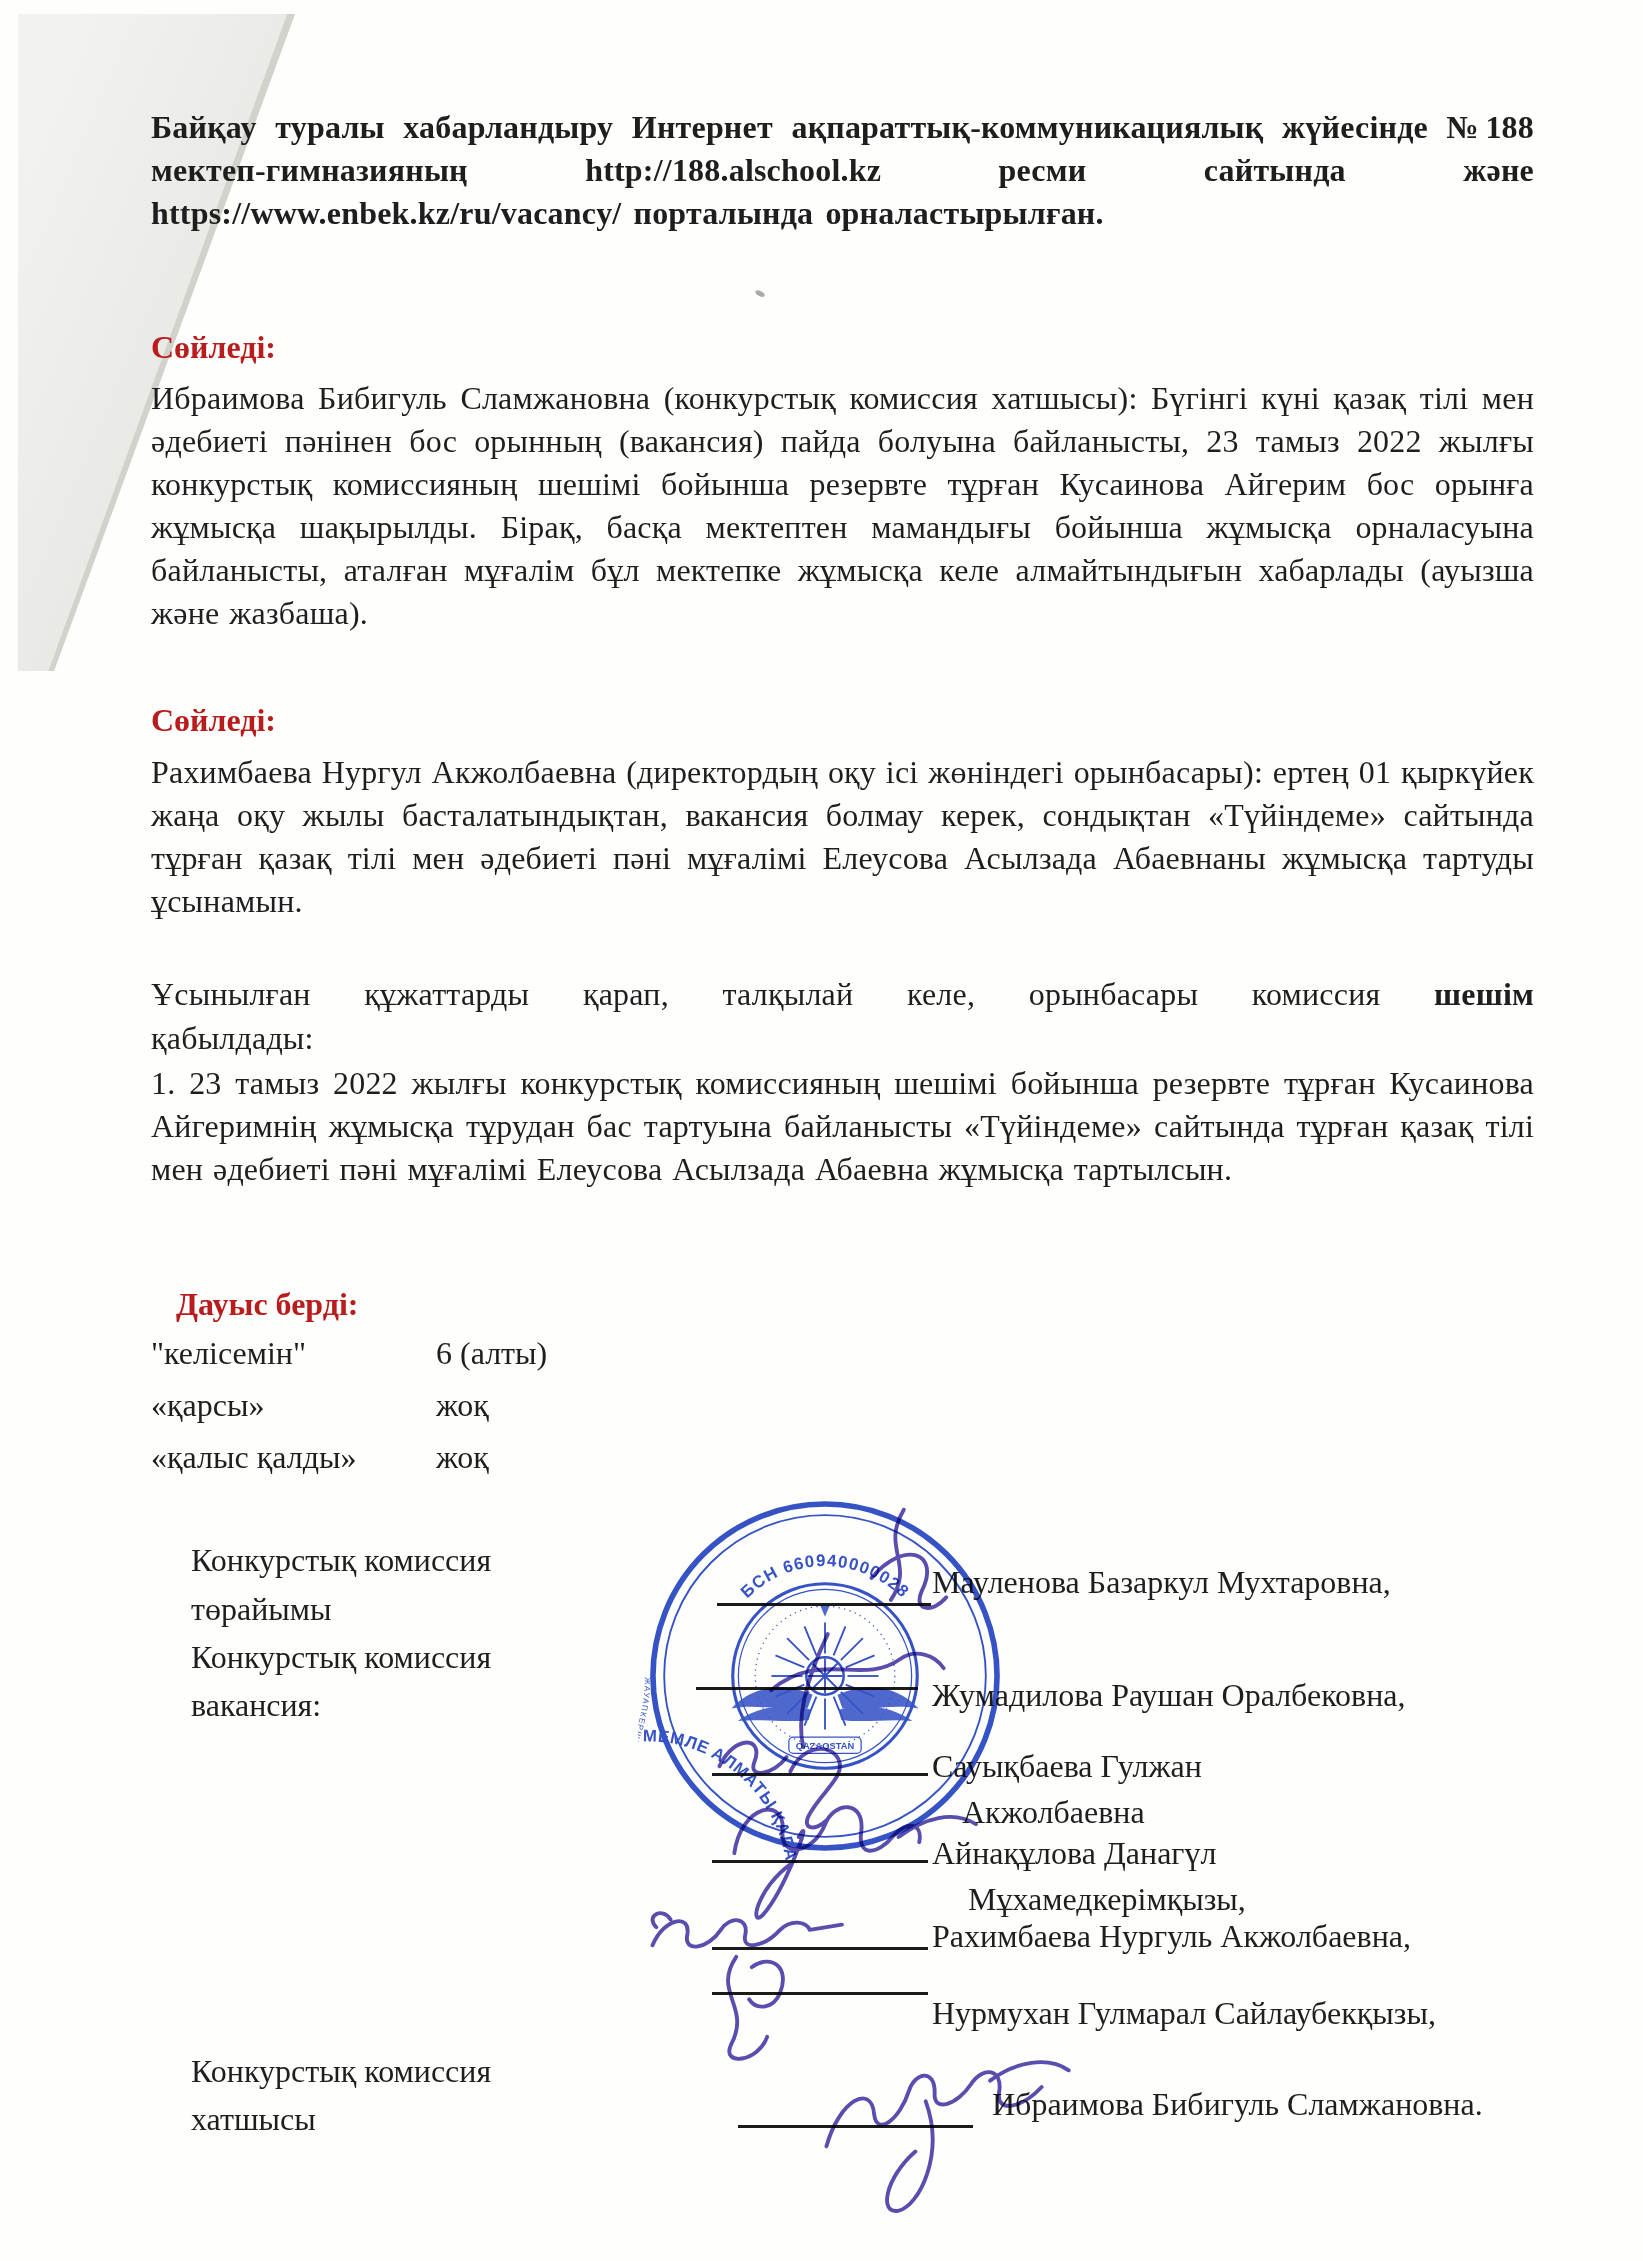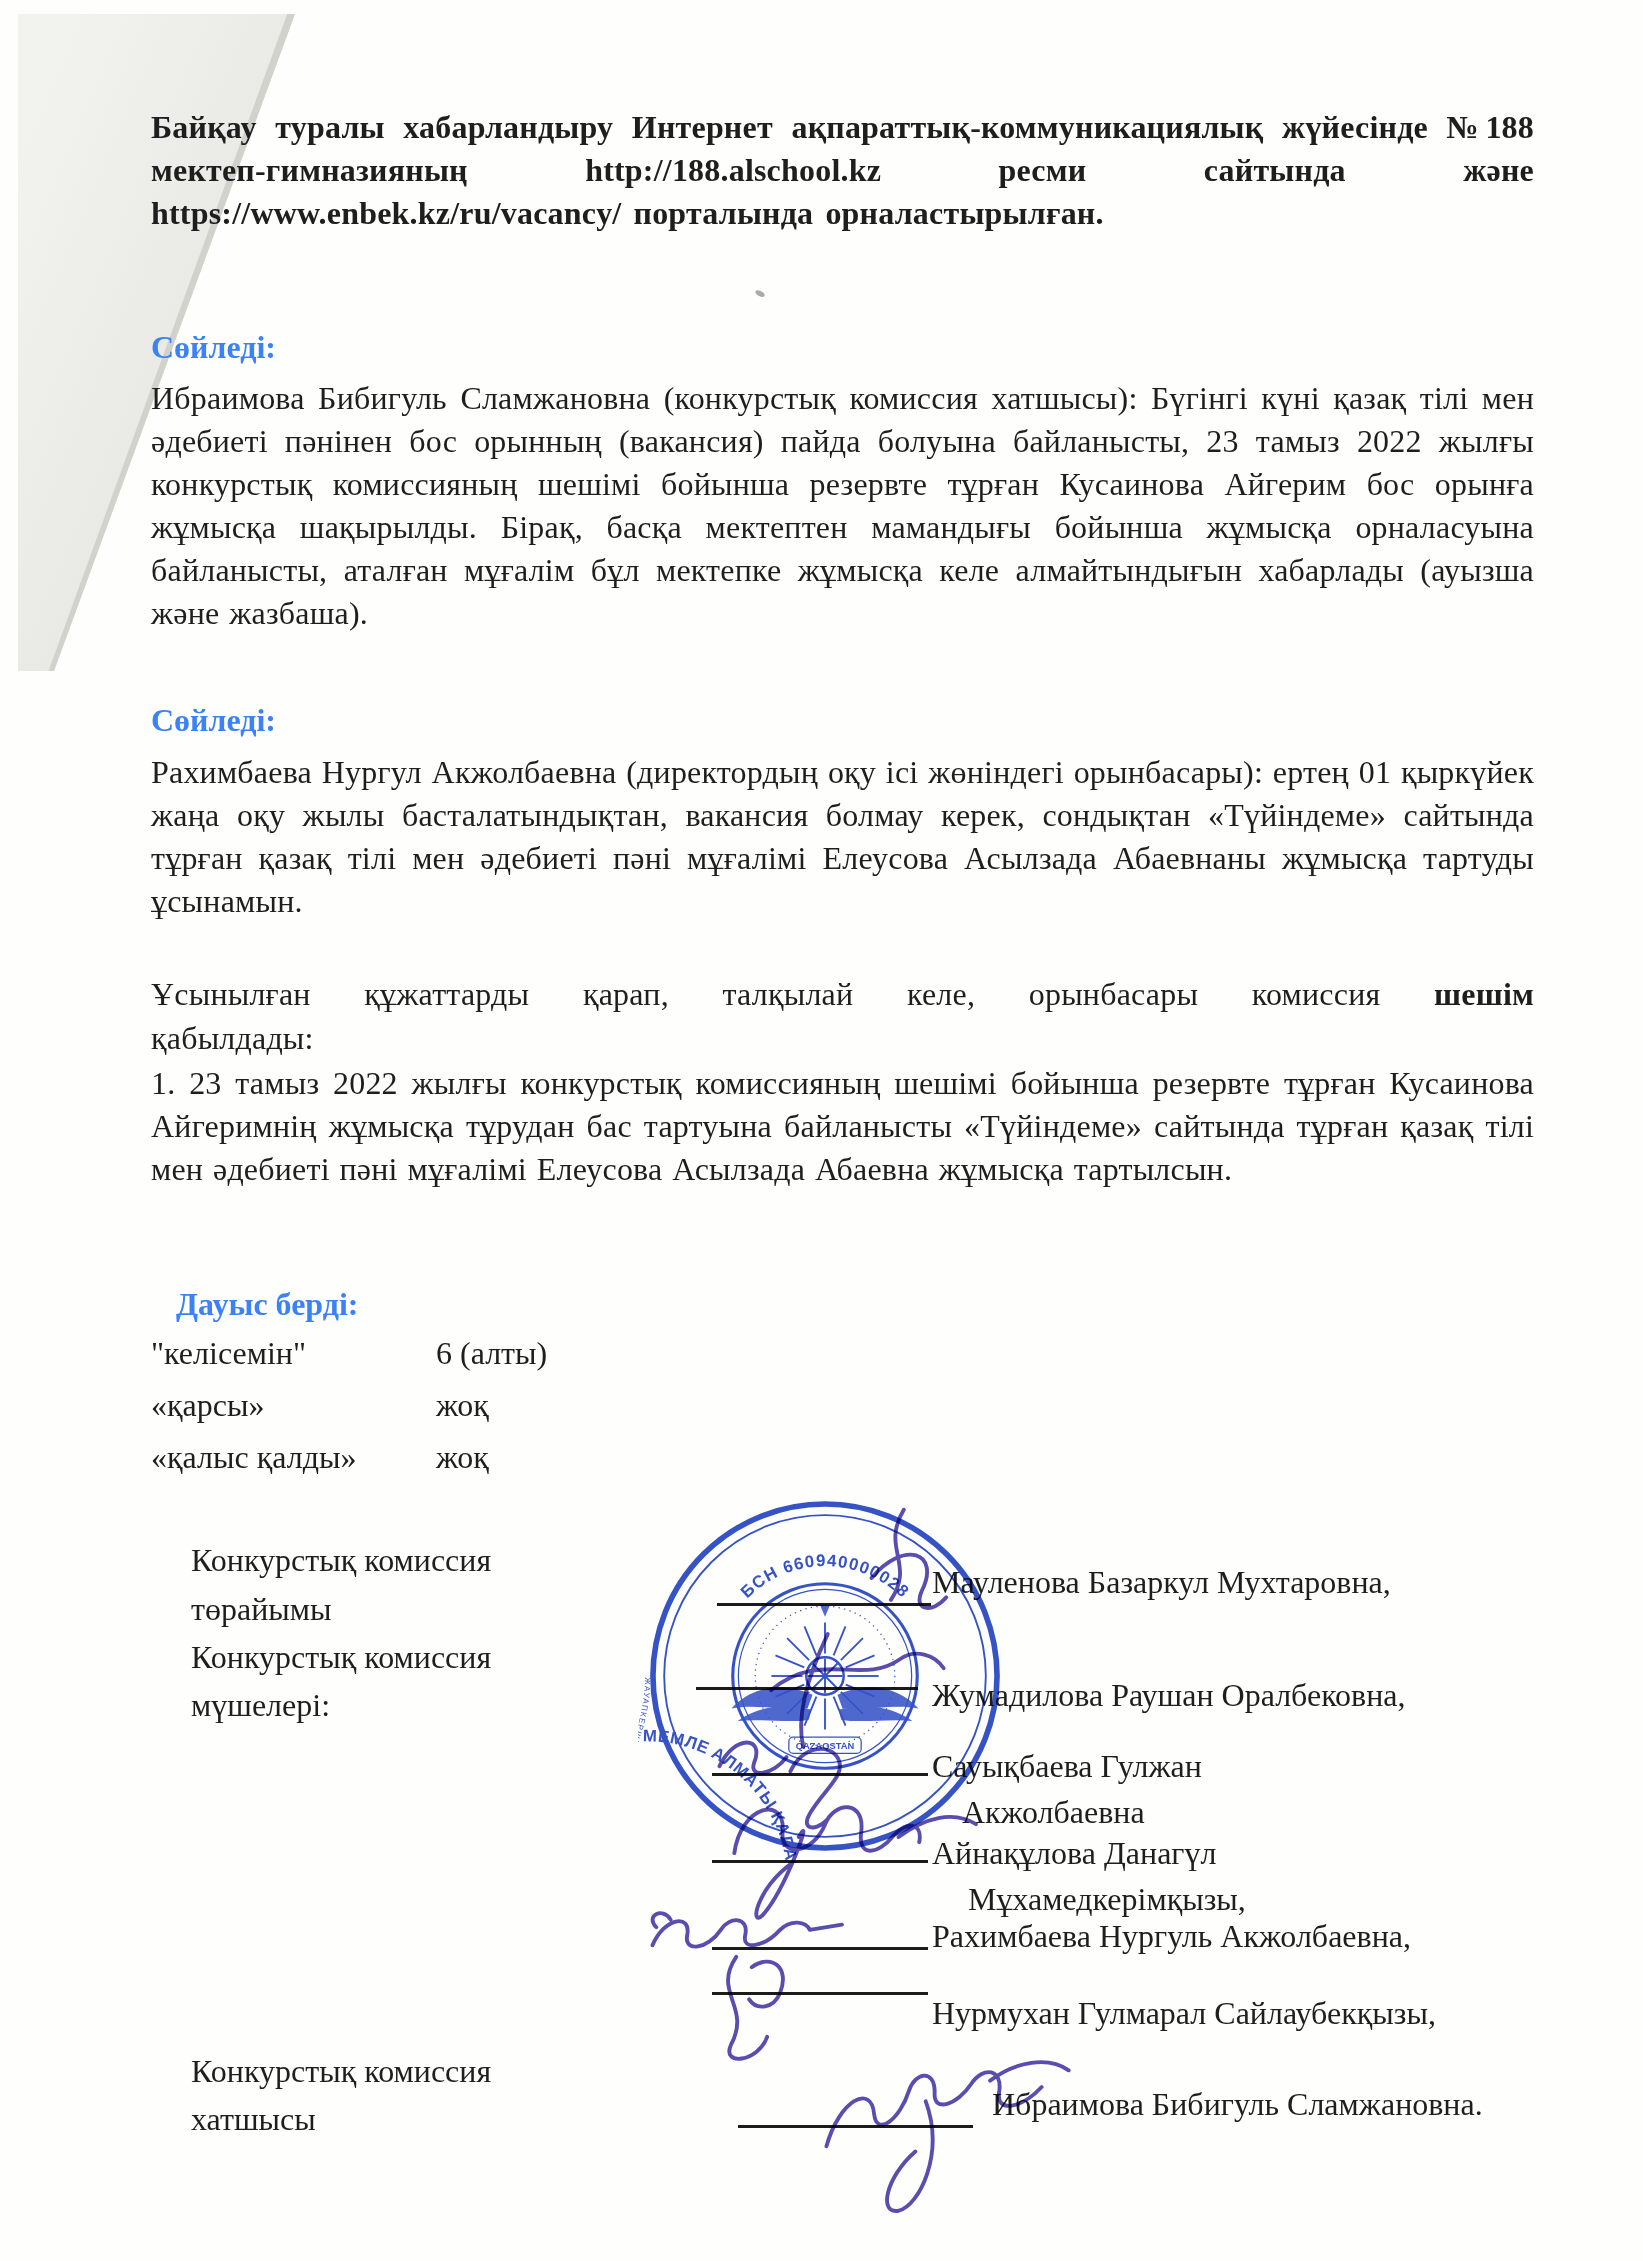--- a/index.html
+++ b/index.html
@@ -25,21 +25,21 @@
   }
   .speck{position:absolute;background:#8d8d8d;border-radius:50%;opacity:.75;}
 
   .block{position:absolute;left:151px;width:1383px;}
   .para{
     font-size:32px;line-height:43px;
     text-align:justify;
     letter-spacing:0.2px;word-spacing:1.6px;
   }
   .para-wide{word-spacing:3.9px;font-weight:bold;}
-  .heading{font-size:32px;line-height:43px;font-weight:700;color:#3b82f6;}
+  .heading{font-size:32px;line-height:43px;font-weight:700;color:#b91c1c;}
   .jline{font-size:32px;line-height:43px;text-align:justify;text-align-last:justify;letter-spacing:0.2px;}
   .bold-inline{font-weight:700;}
 
   .vote-row{font-size:32px;line-height:52px;}
   .vote-label{display:inline-block;width:277px;}
 
   
   .sig-section{position:absolute;left:151px;top:1502px;width:1492px;height:759px;}
   .sig-label{position:absolute;font-size:32px;line-height:43px;white-space:nowrap;}
   .sig-name{position:absolute;font-size:32px;line-height:40px;white-space:nowrap;}
@@ -93,21 +93,21 @@
       <span class="vote-label">«қалыс қалды»</span>
       <span>жоқ</span>
     </div>
   </div>
 
   <div class="sig-section">
 
     <div class="sig-label" style="left:40px;top:37px;">Конкурстық комиссия</div>
     <div class="sig-label" style="left:40px;top:86px;">төрайымы</div>
     <div class="sig-label" style="left:40px;top:134px;">Конкурстық комиссия</div>
-    <div class="sig-label" style="left:40px;top:182px;">мүшелері:</div>
+    <div class="sig-label" style="left:40px;top:182px;">вакансия:</div>
     <div class="sig-label" style="left:40px;top:548px;">Конкурстық комиссия</div>
     <div class="sig-label" style="left:40px;top:596px;">хатшысы</div>
 
     <div class="sig-line" style="left:566px;top:101px;width:214px;"></div>
     <div class="sig-line" style="left:545px;top:185px;width:222px;"></div>
     <div class="sig-line" style="left:561px;top:271px;width:216px;"></div>
     <div class="sig-line" style="left:561px;top:358px;width:216px;"></div>
     <div class="sig-line" style="left:561px;top:445px;width:216px;"></div>
     <div class="sig-line" style="left:561px;top:490px;width:216px;"></div>
     <div class="sig-line" style="left:587px;top:623px;width:235px;"></div>

